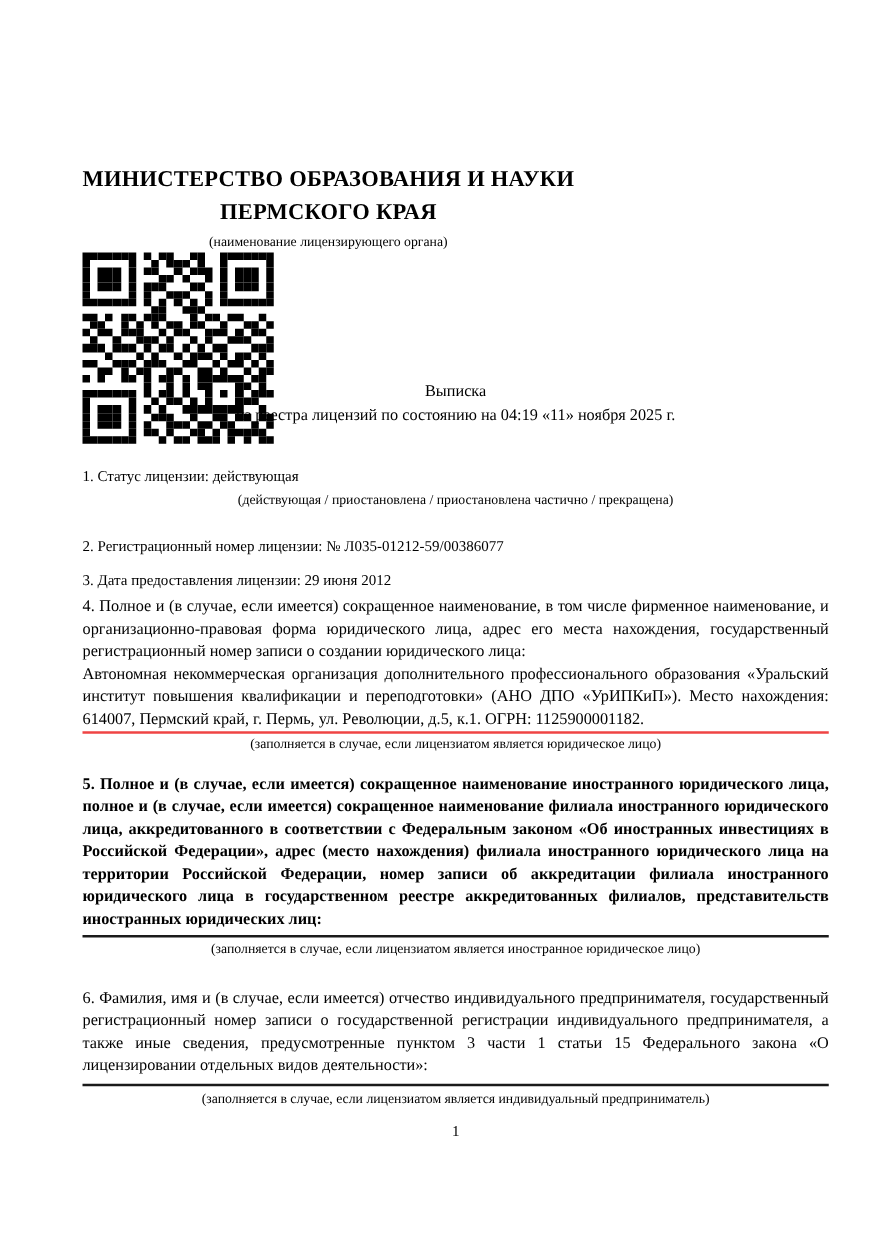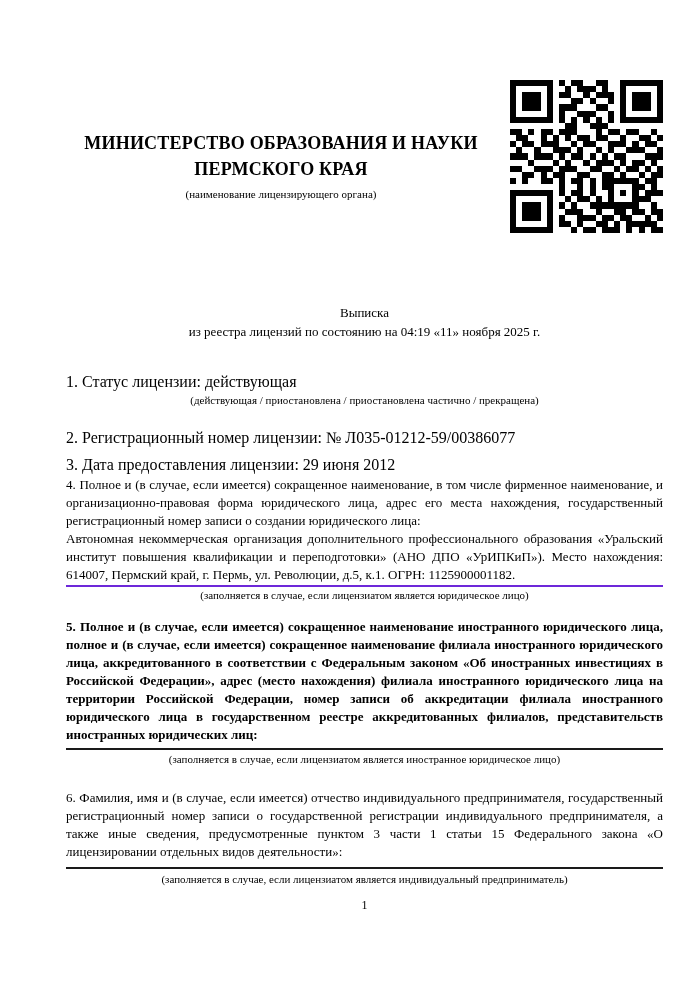--- a/index.html
+++ b/index.html
@@ -8,46 +8,46 @@
     width: 700px; height: 989px;
     font-family: "Liberation Serif", serif;
     color: #000000;
     position: relative;
     overflow: hidden;
   }
   .content {
     padding: 80px 37px 0 66px; 
   }
   
-  .header-row { display: flex; align-items: flex-start; height: 153px; }
+  .header-row { display: flex; align-items: flex-start; height: 153px; flex-direction: column; }
   .header-text { flex: 1 1 auto; text-align: center; padding-top: 50px; padding-right: 14px; }
   .ministry-name { font-weight: bold; font-size: 18px; line-height: 26px; letter-spacing: 0.2px; }
   .small-caption { font-size: 11px; line-height: 15px; }
   .header-text .small-caption { margin-top: 5px; }
   
   .qr {
     flex: 0 0 153px; width: 153px; height: 153px;
     display: grid;
     grid-template-columns: repeat(25, 1fr);
     grid-template-rows: repeat(25, 1fr);
     background: #ffffff;
   }
   .qr div.on { background: #000000; }
   
   .doc-title { margin-top: 70px; text-align: center; font-size: 13px; line-height: 19px; }
   
-  .line-item { font-size: 16px; line-height: 19px; }
+  .line-item { font-size: 12px; line-height: 19px; }
   .item-1 { margin-top: 31px; }
   .cap-center { text-align: center; font-size: 11px; line-height: 15px; }
   .cap-1 { margin-top: 2px; }
   .item-2 { margin-top: 20px; }
   .item-3 { margin-top: 8px; }
   .para { font-size: 13px; line-height: 18px; text-align: justify; }
   .para-4 { margin-top: 2px; }
-  .para-4-wrap { border-bottom: 2px solid #6d28d9; padding-bottom: 1px; }
+  .para-4-wrap { border-bottom: 2px solid #ef4444; padding-bottom: 1px; }
   .cap-4 { margin-top: 1px; }
   .para-5 { margin-top: 15px; font-weight: bold; }
   .rule { border: 0; border-top: 2px solid #1a1a1a; height: 0; }
   .rule-5 { margin-top: 4px; }
   .cap-5 { margin-top: 2px; }
   .para-6 { margin-top: 22px; }
   .rule-6 { margin-top: 6px; }
   .cap-6 { margin-top: 3px; }
   .item-7 { margin-top: 24px; }
   .page-number { margin-top: 10px; text-align: center; font-size: 12px; line-height: 16px; }

